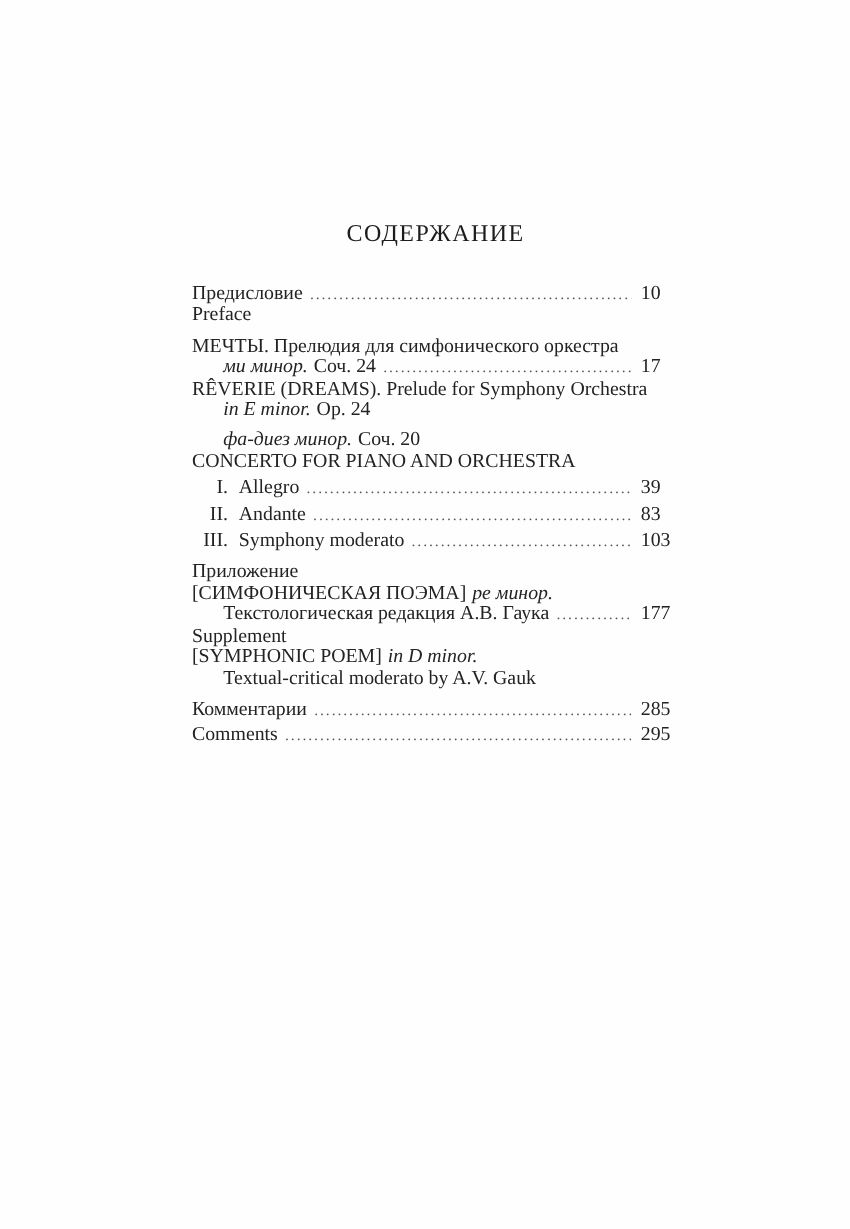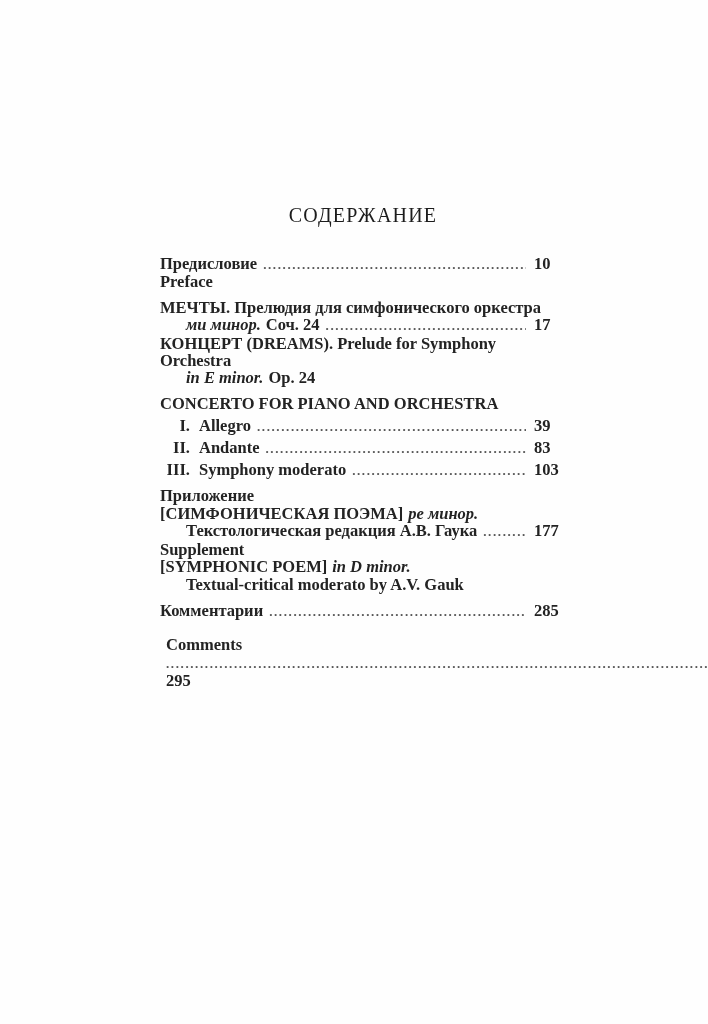--- a/index.html
+++ b/index.html
@@ -12,34 +12,34 @@
     width: 708px;
     height: 1024px;
     background: #fefefe;
     font-family: "Liberation Serif", "DejaVu Serif", serif;
     color: #232323;
     overflow: hidden;
   }
   .content {
     position: absolute;
     left: 160px;
-    top: 202px;
+    top: 182px;
     width: 406px;
     font-size: 16.5px;
     line-height: 17.4px;
   }
   .heading {
     text-align: center;
     font-size: 20px;
     line-height: 26px;
     letter-spacing: 1.2px;
     color: #1c1c1c;
     margin-bottom: 27px;
   }
-  .toc-block { margin-top: 8px; font-weight: bold; }
+  .toc-block { margin-top: 8px; }
   .toc-block.first { margin-top: 0; }
   .row {
     display: flex;
     align-items: baseline;
   }
   .t { white-space: nowrap; }
   .indent { padding-left: 26px; }
   .it { font-style: italic; }
   .gap-r { margin-right: 0.30em; }
   .gap-l { margin-left: 0.30em; }
@@ -67,21 +67,21 @@
     margin-top: 3.5px;
   }
   .roman {
     flex: none;
     width: 30px;
     text-align: right;
     margin-right: 9px;
     white-space: nowrap;
   }
   .comments-block { margin-top: 9px; }
-  .comments-block .row + .row { margin-top: 16px; flex-direction: column; }
+  .comments-block .row + .row { margin-top: 3px; }
 </style>
 </head>
 <body>
 
 <div class="page">
   <div class="content">
 
     <div class="heading">
       <div>СОДЕРЖАНИЕ</div>
     </div>
@@ -95,25 +95,26 @@
       <div class="line">Preface</div>
     </div>
 
     <div class="toc-block">
       <div class="line">МЕЧТЫ. Прелюдия для симфонического оркестра</div>
       <div class="row indent">
         <span class="t"><span class="it gap-r">ми минор.</span><span>Соч. 24</span></span>
         <span class="leader"></span>
         <span class="pnum">17</span>
       </div>
-      <div class="line">КОНЦЕРТ (DREAMS). Prelude for Symphony Orchestra</div>
+      <div class="line">RÊVERIE (DREAMS). Prelude for Symphony Orchestra</div>
       <div class="line indent"><span class="it gap-r">in E minor.</span><span>Op. 24</span></div>
     </div>
 
     <div class="toc-block">
+      <div class="line indent"><span class="it gap-r">фа-диез минор.</span><span>Соч. 20</span></div>
       <div class="line">CONCERTO FOR PIANO AND ORCHESTRA</div>
 
       <div class="movements">
         <div class="movement">
           <span class="roman">I.</span>
           <span class="t">Allegro</span>
           <span class="leader"></span>
           <span class="pnum">39</span>
         </div>
         <div class="movement">

